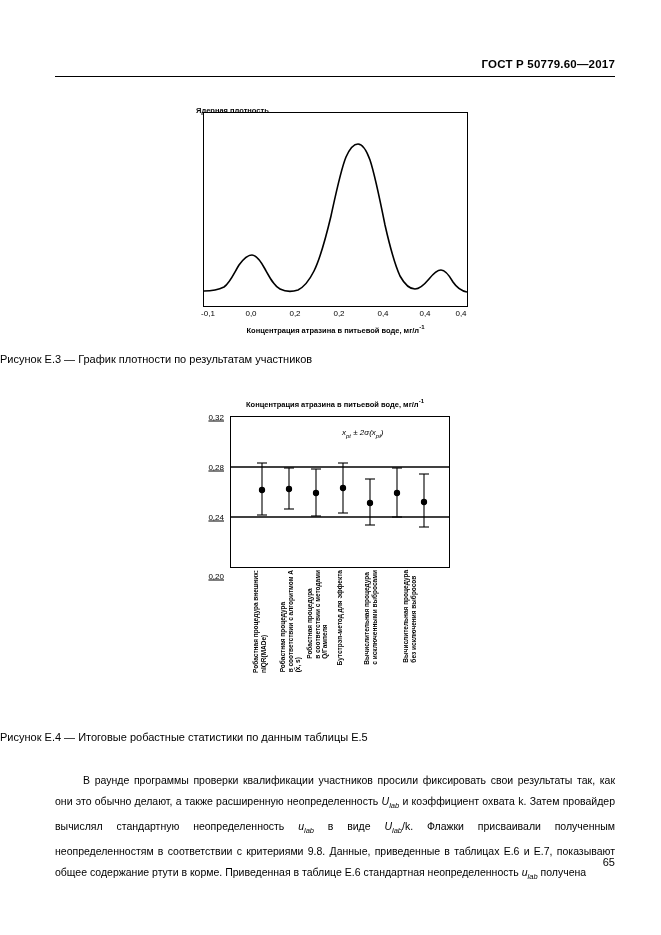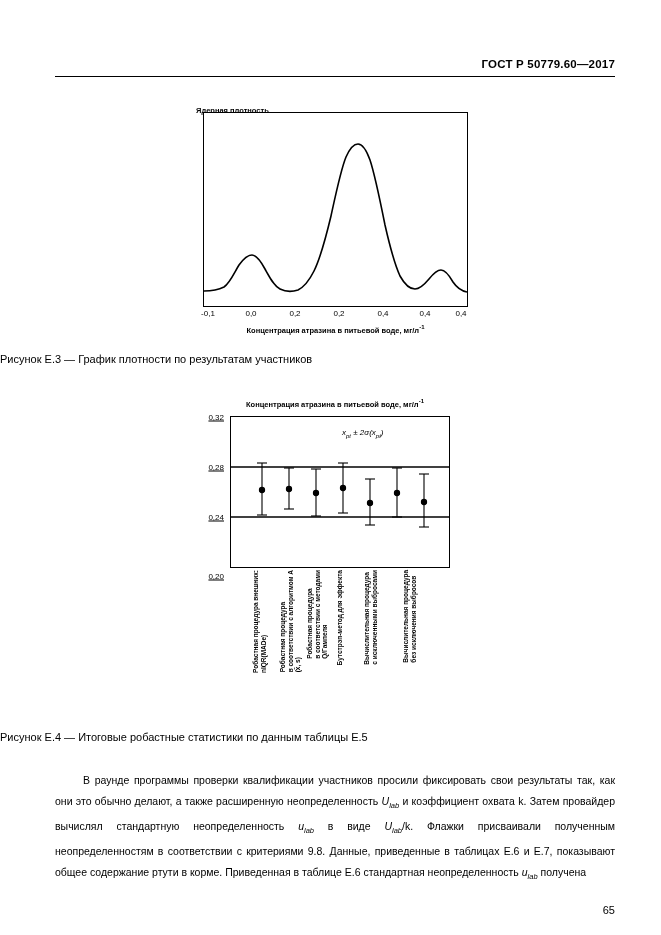--- a/index.html
+++ b/index.html
@@ -188,21 +188,20 @@
   .body-text i { font-style: italic; }
   .body-text sub { font-size: 7.5px; }
 
   .page-number {
     position: absolute;
     left: 55px;
     top: 856px;
     width: 560px;
     text-align: right;
     font-size: 11px;
-    margin-top: 48px;
   }
 </style>
 </head>
 <body>
 
 <div class="page">
 
   <div class="header">ГОСТ Р 50779.60—2017</div>
   <div class="header-rule"></div>
 

